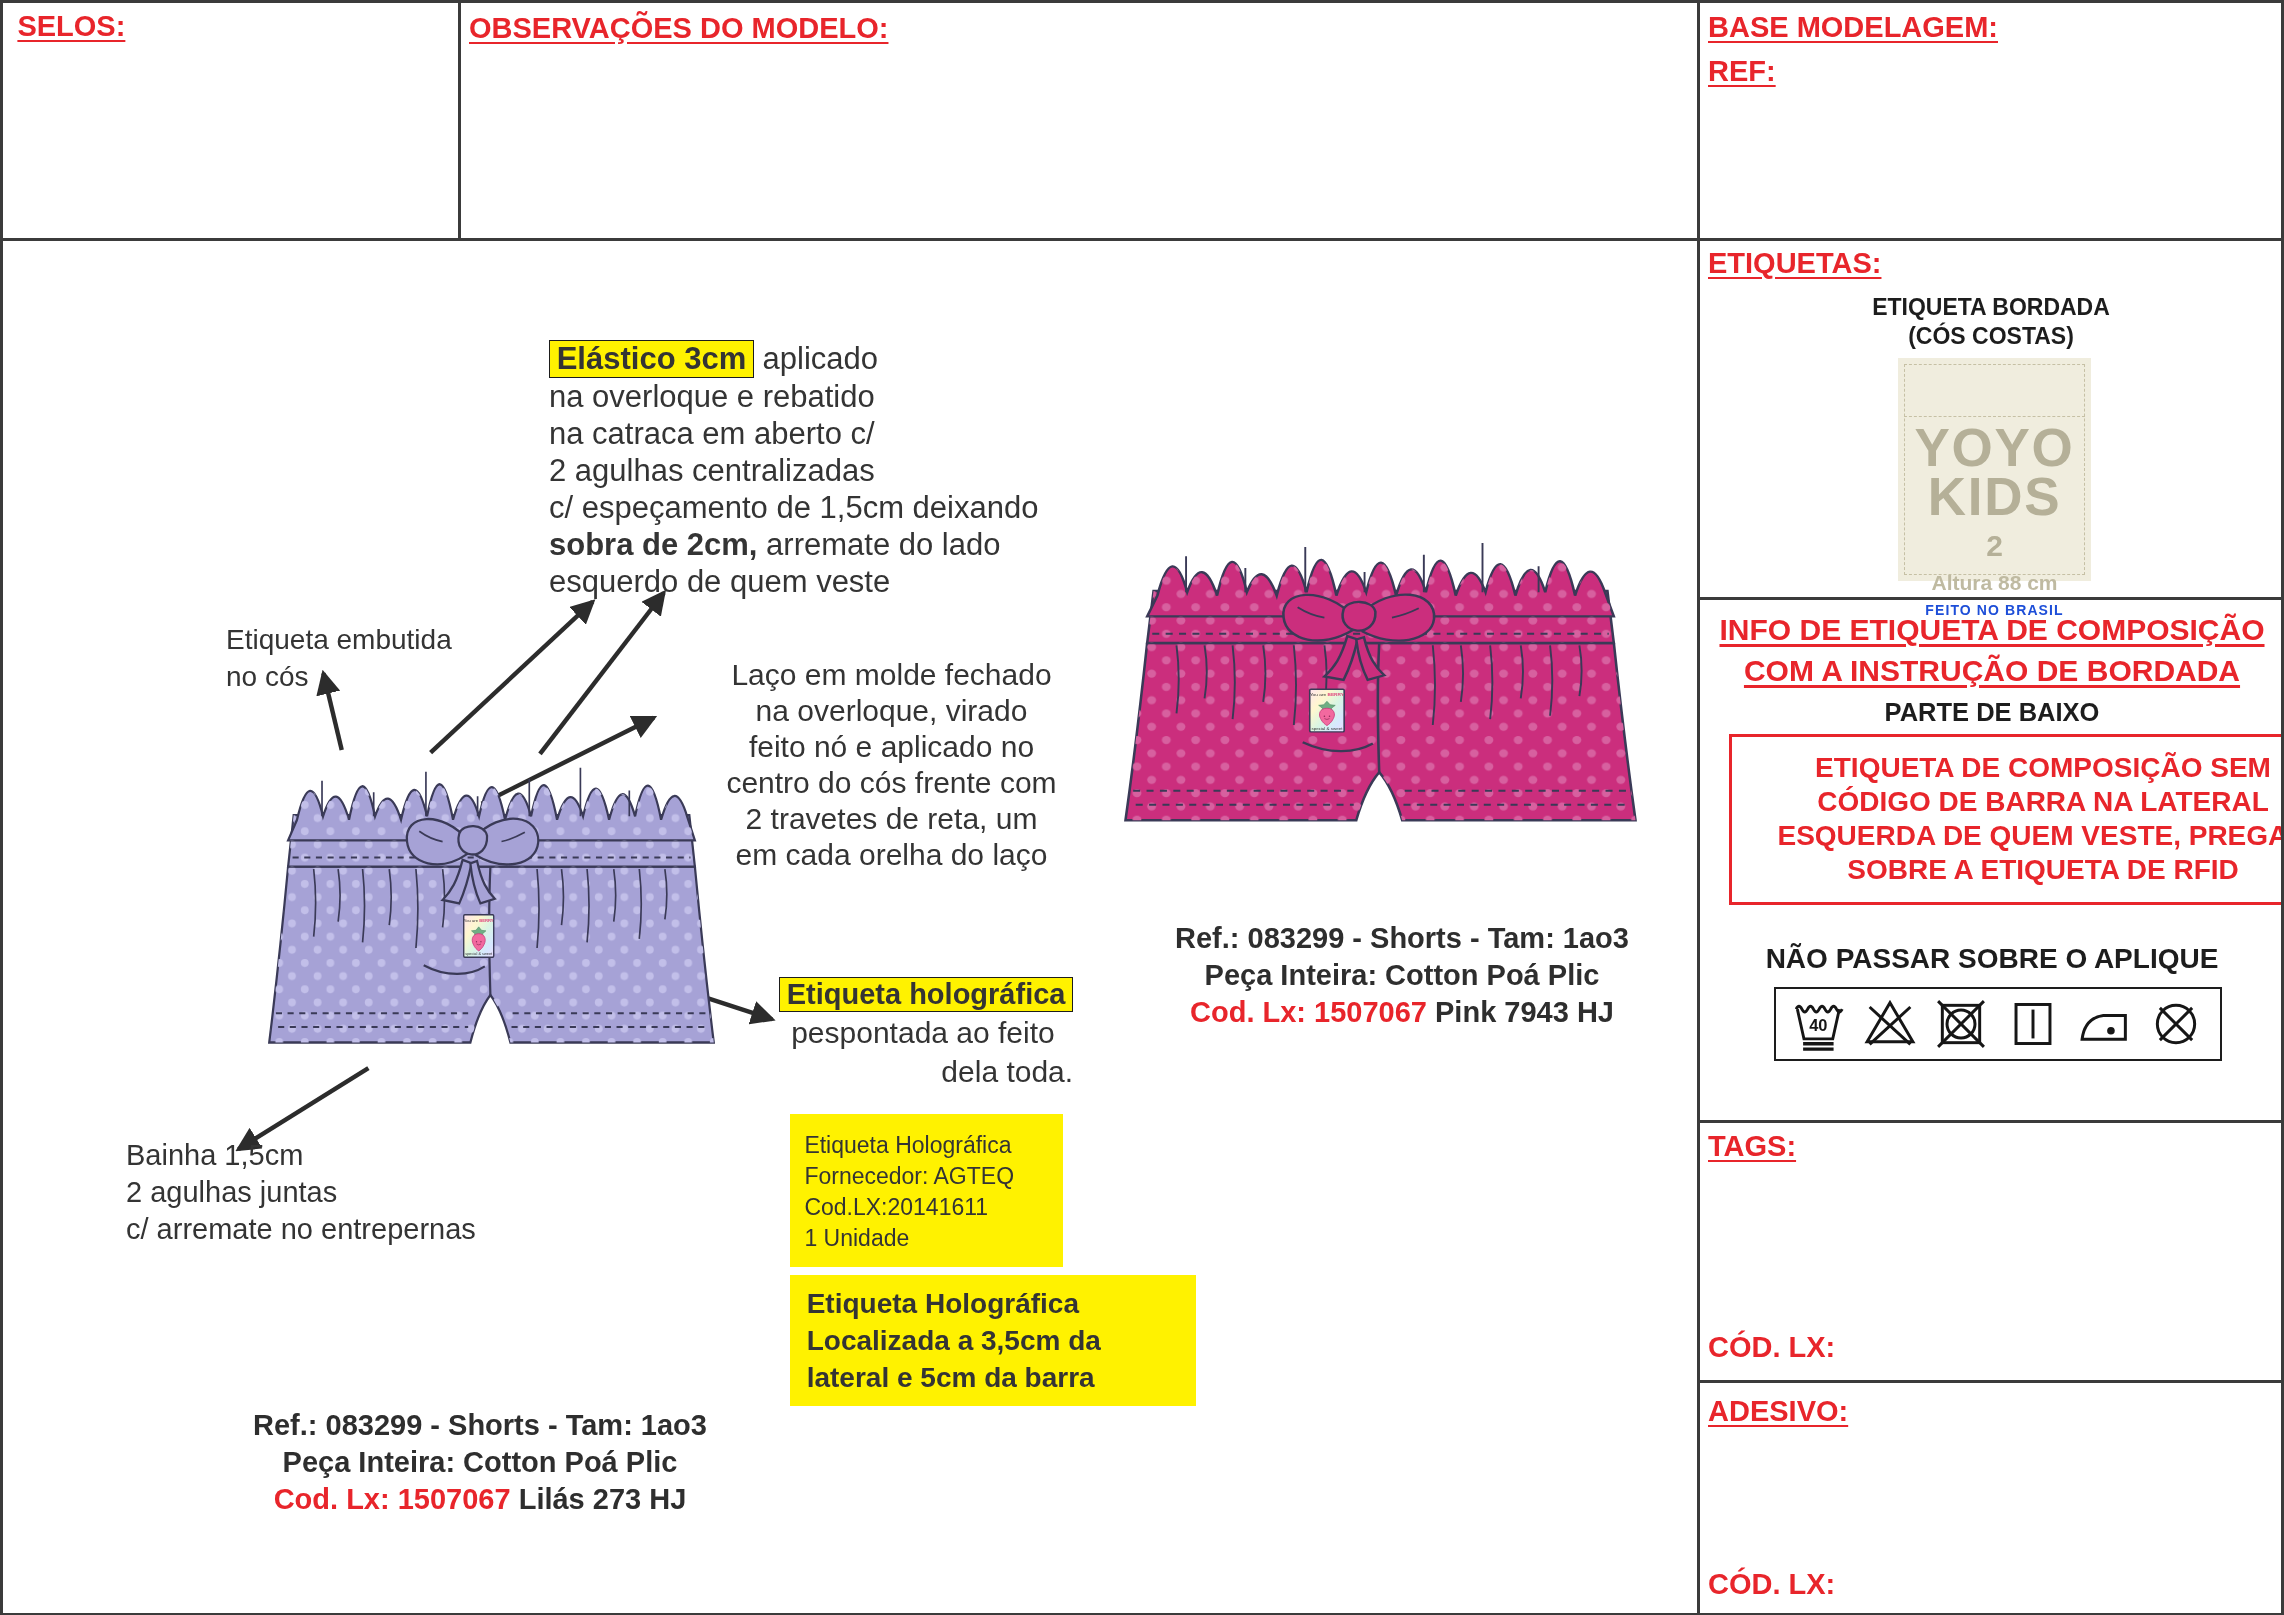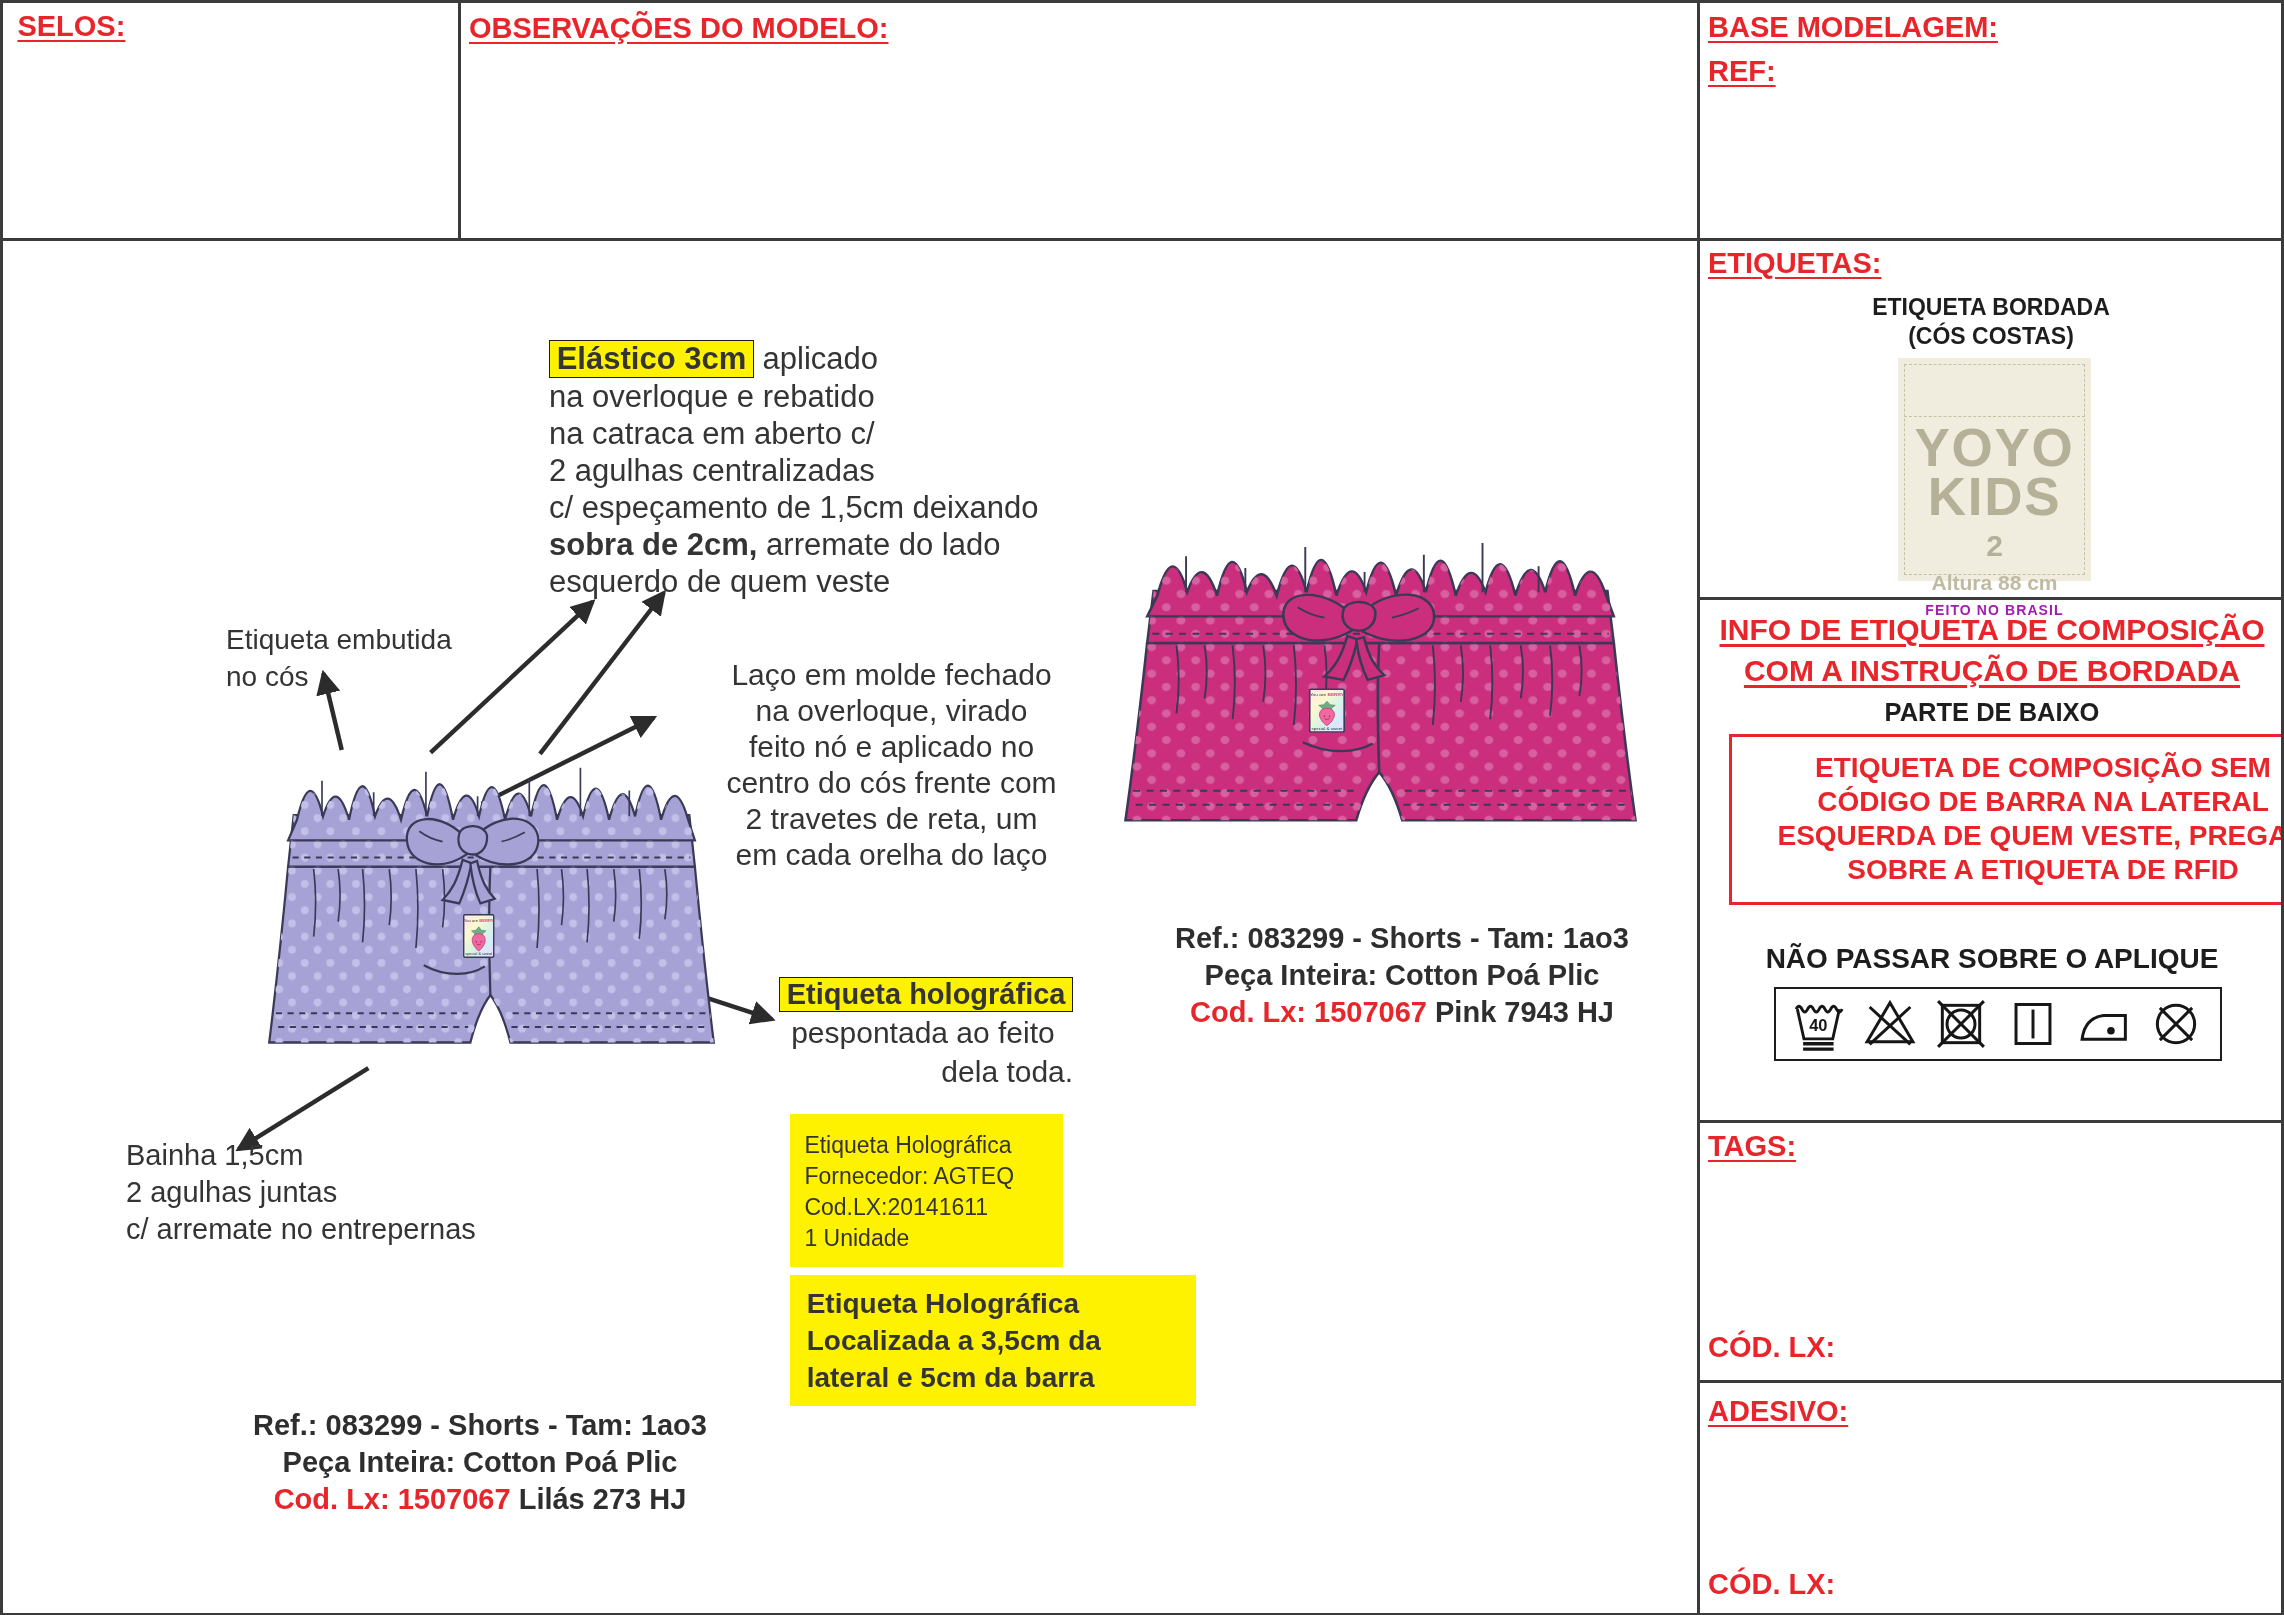--- a/index.html
+++ b/index.html
@@ -23,21 +23,21 @@
   .redtxt{color:var(--red);}
   .redbox{border:3.9px solid var(--red);color:var(--red);font-weight:bold;text-align:center;z-index:2;}
   .caption{font-weight:bold;color:#1d1d1d;z-index:2;}
   .woven{background:#f0edde;z-index:2;}
   .woven .stitch{position:absolute;left:5.6px;right:5.6px;top:5.6px;bottom:5.6px;border:1.7px dashed #c6c0a5;}
   .woven .stitch2{position:absolute;left:5.6px;right:5.6px;top:58px;border-top:1.7px dashed #c6c0a5;}
   .woven .inner{position:relative;height:100%;display:flex;flex-direction:column;align-items:center;justify-content:flex-start;padding-top:66px;box-sizing:border-box;}
   .woven .brand{font-size:53px;font-weight:bold;color:#b5b098;line-height:0.92;letter-spacing:1.7px;}
   .woven .size2{font-size:30px;font-weight:bold;color:#b5b098;margin-top:7.8px;}
   .woven .alt{font-size:21px;font-weight:bold;color:#bfbaa1;margin-top:7.8px;}
-  .woven .origin{font-size:14px;font-weight:bold;color:#a21caf;margin-top:6.7px;letter-spacing:1.1px;}
+  .woven .origin{font-size:14px;font-weight:bold;color:#1d4ed8;margin-top:6.7px;letter-spacing:1.1px;}
   .iconsbox{border:2.2px solid #1d1d1d;display:flex;align-items:center;justify-content:space-evenly;z-index:2;background:#fff;}
   .iconsbox svg{height:56px;width:auto;display:block;}
   .shorts{z-index:1;}
   .shorts svg{width:100%;height:100%;display:block;}
   svg text{font-family:"Liberation Sans",sans-serif;}
 </style>
 </head>
 <body>
 
 <div id="canvas">

